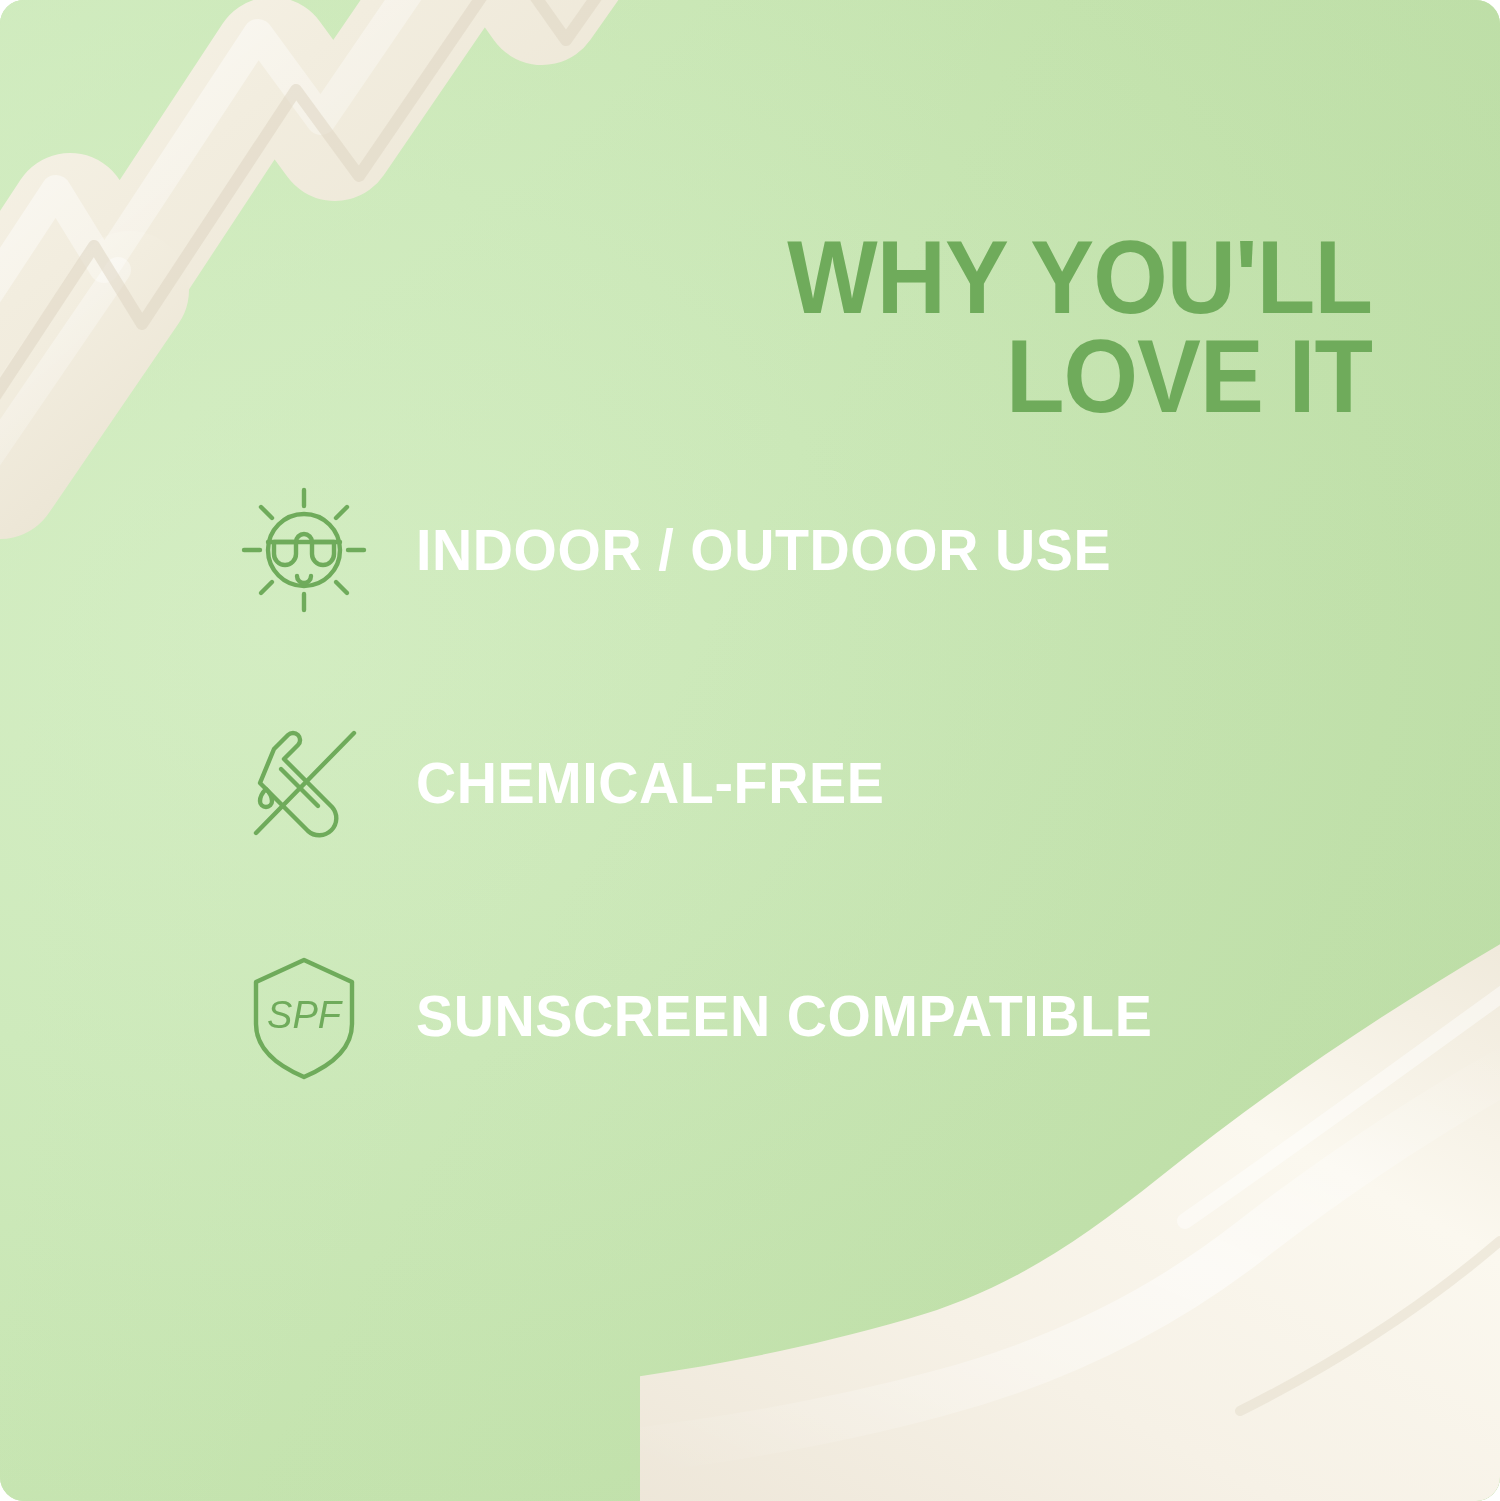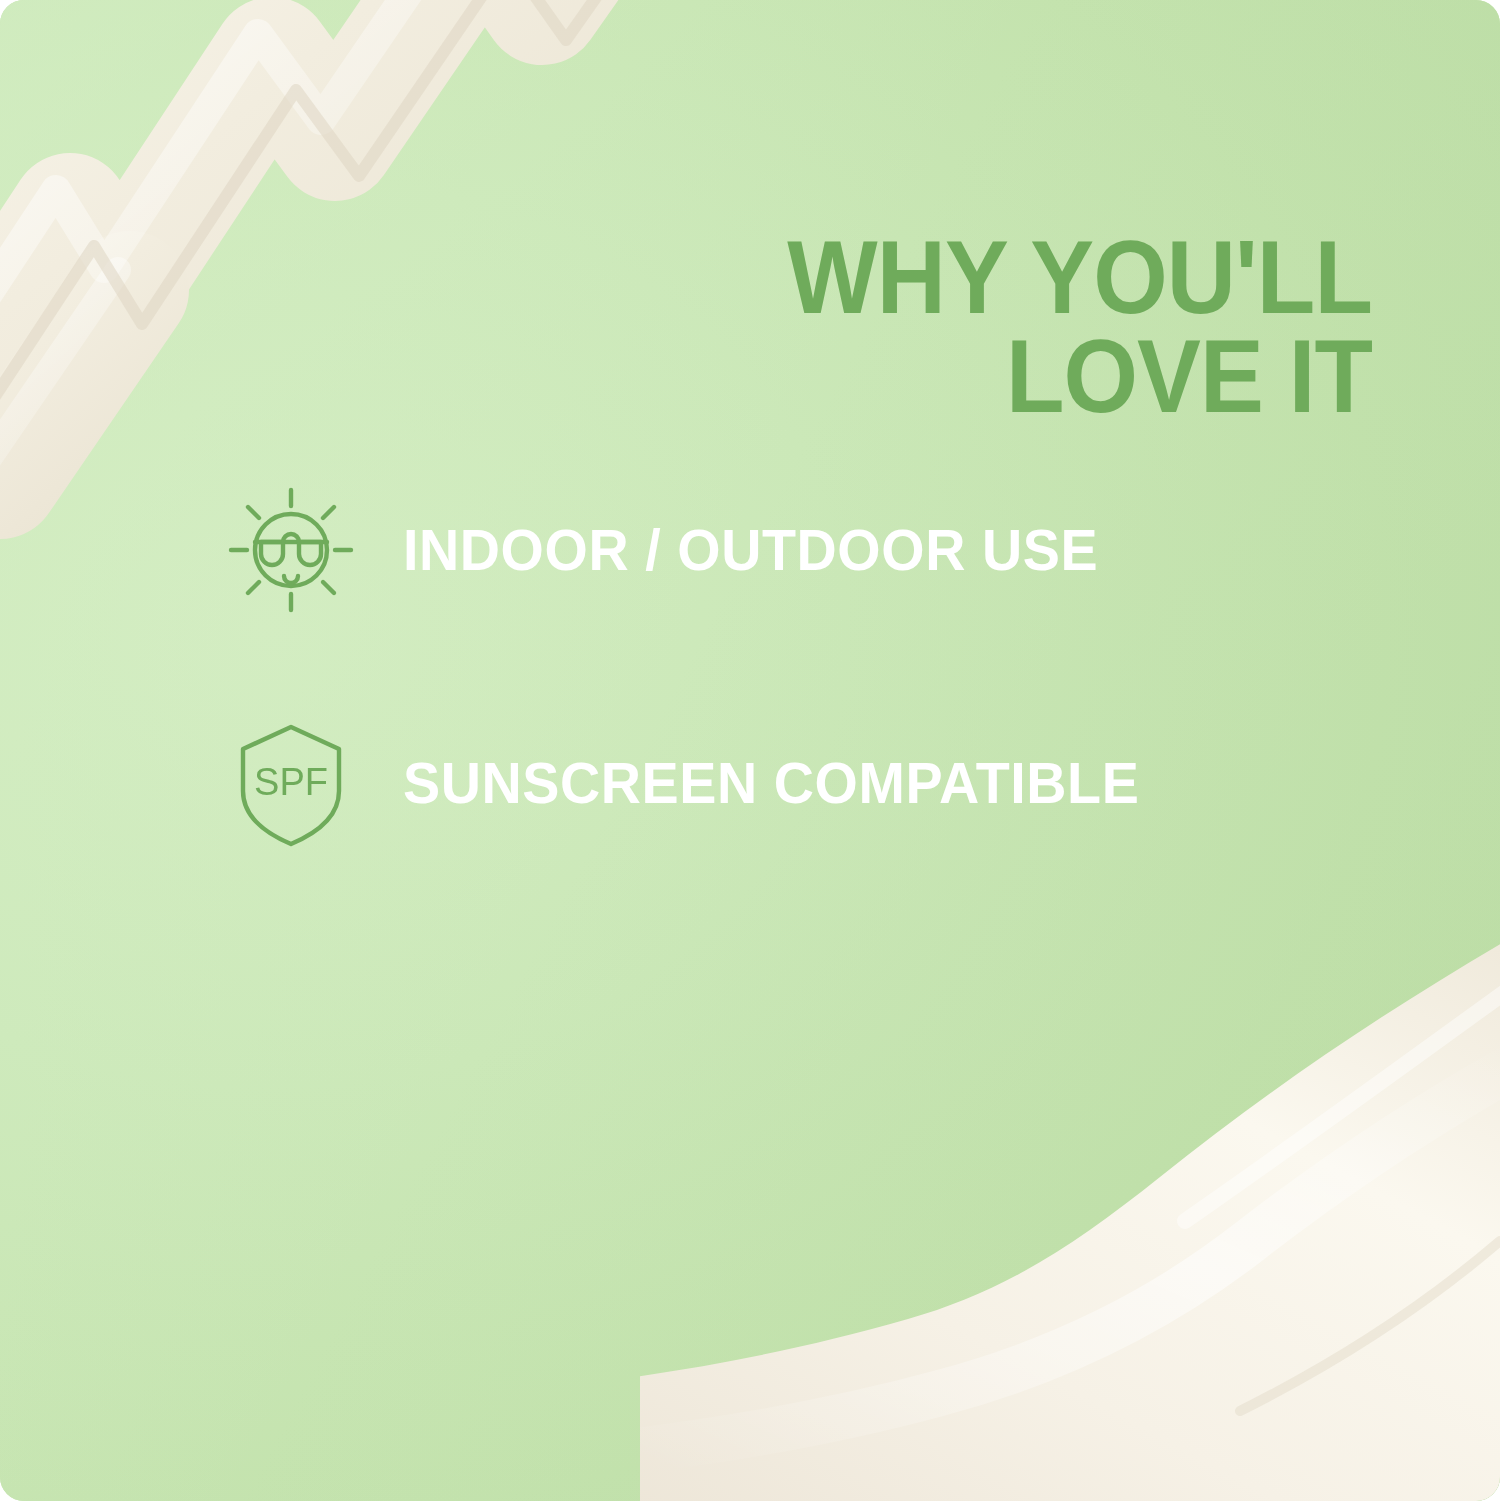--- a/index.html
+++ b/index.html
@@ -67,39 +67,40 @@
     letter-spacing: -1px;
     text-transform: uppercase;
     transform: scaleX(0.93);
     transform-origin: right center;
     white-space: pre-line;
   }
 
   
   .features {
     position: absolute;
-    left: 221px;
+    left: 234px;
     top: 470px;
     width: 1180px;
   }
   .feature-row {
     display: flex;
     align-items: center;
     height: 160px;
     margin-bottom: 73px;
   }
   .feature-row:last-child { margin-bottom: 0; }
 
   .feature-icon {
     width: 140px;
     min-width: 140px;
     height: 140px;
     display: flex;
     align-items: center;
     justify-content: flex-end;
+    font-style: italic;
   }
   .feature-icon svg {
     display: block;
   }
 
   .feature-label {
     margin-left: 42px;
     color: #ffffff;
     font-family: "Liberation Sans Narrow", "Liberation Sans", sans-serif;
     font-weight: 700;
@@ -210,20 +211,44 @@
           <path d="M 78 62 L 100 62 L 100 74 A 11 11 0 0 1 89 85 A 11 11 0 0 1 78 74 Z"></path>
 
           <path d="M 62 62 A 8 8 0 0 1 78 62"></path>
 
           <path d="M 63 96 A 7 7 0 0 0 77 96"></path>
         </svg>
       </div>
       <div class="feature-label">INDOOR / OUTDOOR USE</div>
     </div>
 
+    <div class="feature-row">
+      <div class="feature-icon">
+        <svg viewBox="0 0 140 140" width="140" height="140" xmlns="http://www.w3.org/2000/svg" fill="none" stroke="#6FAB5B" stroke-width="4.4" stroke-linecap="round" stroke-linejoin="round">
+
+          <path d="M 40 36
+                   L 54 22
+                   A 7 7 0 0 1 64 32
+                   L 50 46
+                   L 98 94
+                   A 17 17 0 0 1 74 118
+                   L 26 70 Z"></path>
+
+          <line x1="47" y1="56" x2="84" y2="93"></line>
+
+          <path d="M 26 88
+                   C 26 82, 32 76, 32 76
+                   C 32 76, 38 82, 38 88
+                   A 6 6 0 0 1 26 88 Z"></path>
+
+          <line x1="22" y1="120" x2="120" y2="20"></line>
+        </svg>
+      </div>
+      <div class="feature-label">CHEMICAL-FREE</div>
+    </div>
 
 
     <div class="feature-row">
       <div class="feature-icon">
         <svg viewBox="0 0 140 140" width="140" height="140" xmlns="http://www.w3.org/2000/svg">
           <path d="M 70 14 L 118 36 L 118 78
                    C 118 104, 96 120, 70 131
                    C 44 120, 22 104, 22 78
                    L 22 36 Z" fill="none" stroke="#6FAB5B" stroke-width="4.4" stroke-linecap="round" stroke-linejoin="round"></path>
           <text x="70" y="82" text-anchor="middle" font-family="'Liberation Sans', sans-serif" font-size="38" font-weight="400" fill="#6FAB5B">SPF</text>

